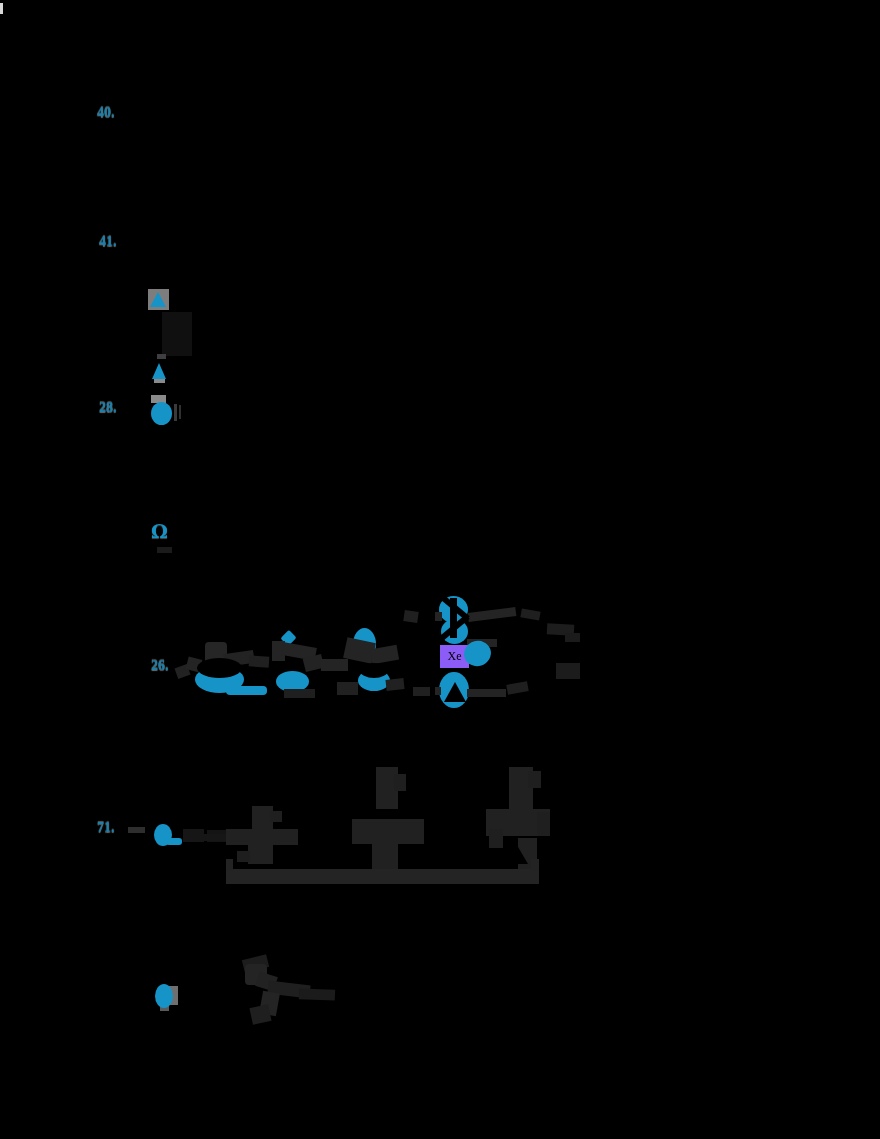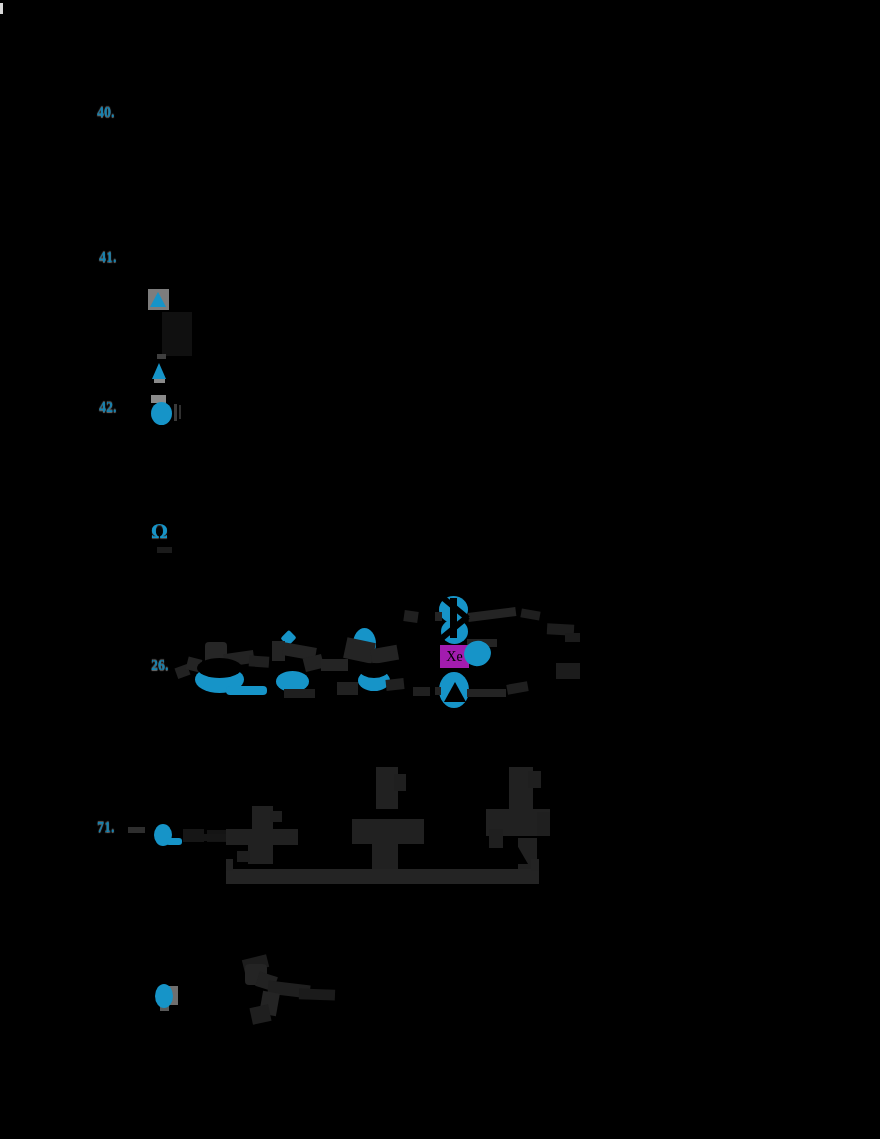--- a/index.html
+++ b/index.html
@@ -14,37 +14,37 @@
     text-shadow:0 1px 1px #6f6f6f, 0 -1px 1px #5a5a5a;
     font-family:"Liberation Serif", serif;
   }
   .glyph{
     position:absolute;font-weight:bold;color:#1694C8;
     font-family:"DejaVu Serif", serif;
   }
   #omega{left:151px;top:521px;font-size:19px;line-height:20px;text-shadow:0 1px 1px #4a4a4a;}
   #xe-box{
     position:absolute;left:440px;top:645px;width:29px;height:23px;
-    background:#a21caf;color:#000;font-size:14px;font-weight:normal;
+    background:#8b5cf6;color:#000;font-size:12px;font-weight:normal;
     display:flex;align-items:center;justify-content:center;
     font-family:"Liberation Serif", serif;z-index:3;
   }
   #q40{left:97px;top:106px;}
-  #q41{left:99px;top:251px;}
+  #q41{left:99px;top:235px;}
   #q42{left:99px;top:401px;}
   #q43{left:151px;top:659px;}
   #q44{left:97px;top:821px;}
 </style>
 </head>
 <body>
 
 <div id="stage">
   <span class="num" id="q40">40.</span>
   <span class="num" id="q41">41.</span>
-  <span class="num" id="q42">42.</span>
+  <span class="num" id="q42">28.</span>
   <span class="num" id="q43">26.</span>
   <span class="num" id="q44">71.</span>
 
   <span class="glyph" id="omega">Ω</span>
 
   <div id="xe-box">
     <span>Xe</span>
   </div>
 
   <div id="shape-layer">

